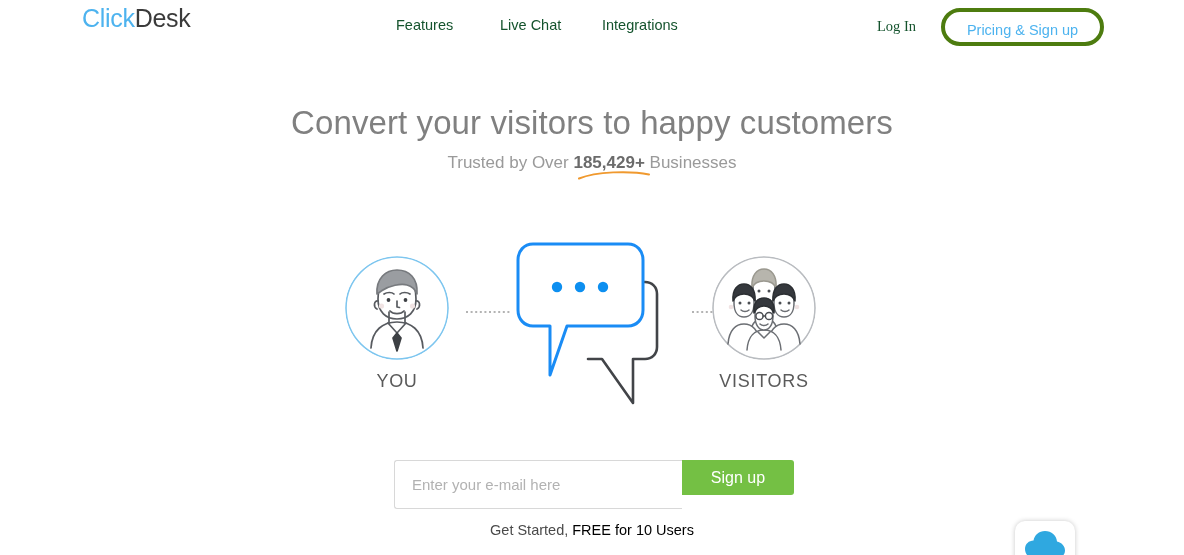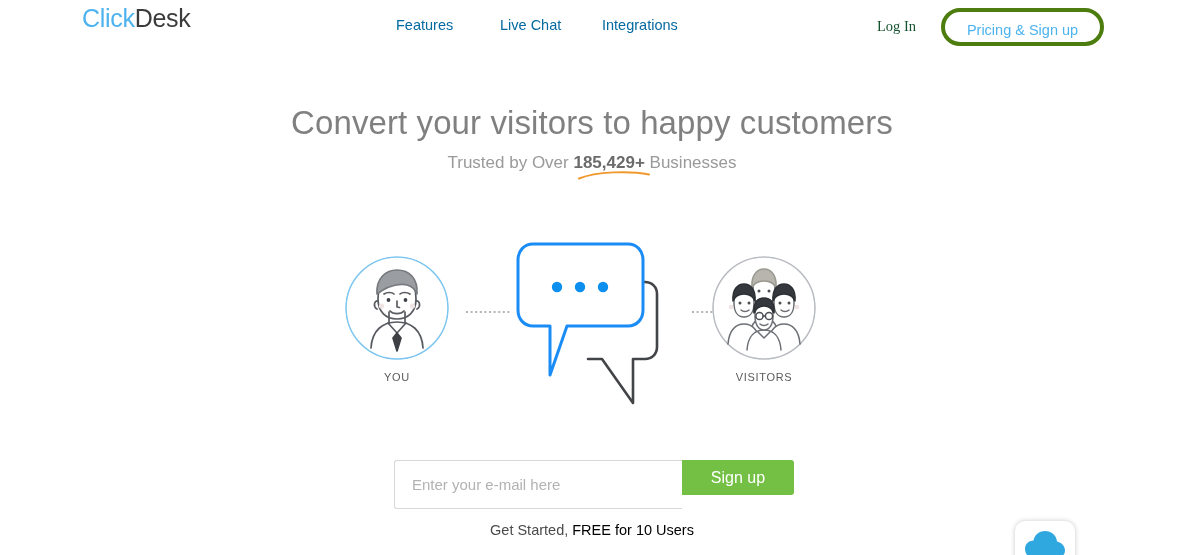--- a/index.html
+++ b/index.html
@@ -32,21 +32,21 @@
 
   .nav {
     position: absolute;
     left: 396px;
     top: 17px;
     display: flex;
     gap: 0;
   }
   .nav-item {
     font-size: 14.5px;
-    color: #0369a1;
+    color: #14532d;
     text-decoration: none;
     white-space: nowrap;
     cursor: pointer;
   }
   .nav-item.n1 { width: 104px; }
   .nav-item.n2 { width: 102px; }
   .nav-item.n3 { width: 100px; }
 
   .login-link {
     position: absolute;
@@ -128,21 +128,21 @@
   .avatar-block.visitors { left: 712px; top: 21px; width: 104px; }
 
   .avatar-circle {
     width: 104px; height: 104px;
     border-radius: 50%;
     overflow: hidden;
     position: relative;
   }
   .avatar-caption {
     margin-top: 11px;
-    font-size: 11px;
+    font-size: 18px;
     color: #5a5a5a;
     letter-spacing: 0.7px;
     white-space: nowrap;
   }
 
   .dotline {
     position: absolute;
     top: 76px;
     height: 2px;
   }

